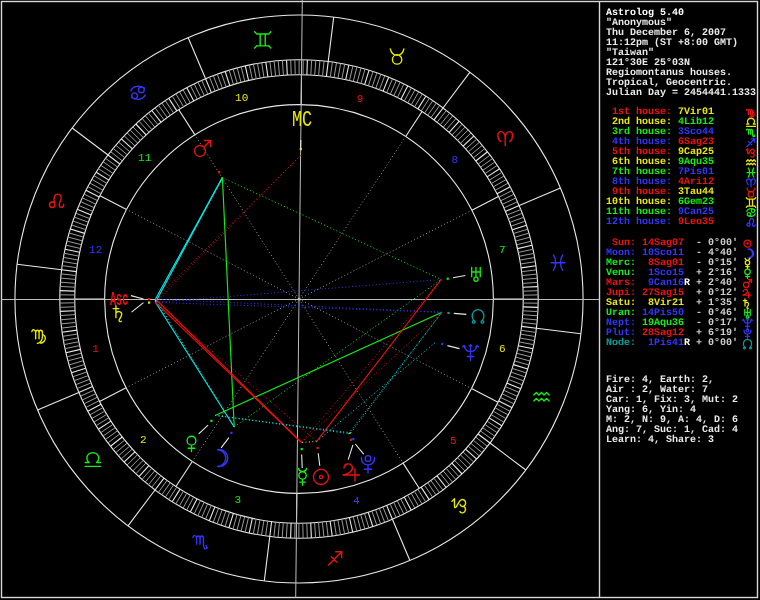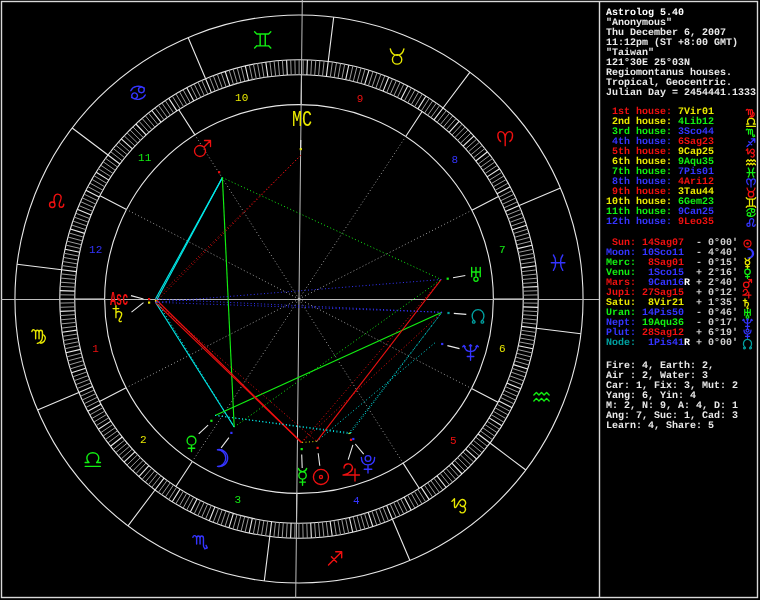--- a/index.html
+++ b/index.html
@@ -145,13 +145,13 @@
 <use href="#gjup" transform="translate(741.5,287.5) scale(0.500)" stroke="#ee1010" stroke-width="2.50"></use>
 <use href="#gsat" transform="translate(741.5,297.5) scale(0.500)" stroke="#e8e800" stroke-width="2.50"></use>
 <use href="#gura" transform="translate(741.5,307.5) scale(0.500)" stroke="#12ee12" stroke-width="2.50"></use>
 <use href="#gnep" transform="translate(741.5,317.5) scale(0.500)" stroke="#3434ff" stroke-width="2.50"></use>
 <use href="#gplu" transform="translate(741.5,327.5) scale(0.500)" stroke="#3434ff" stroke-width="2.50"></use>
 <use href="#gnod" transform="translate(741.5,337.5) scale(0.500)" stroke="#00a0a0" stroke-width="2.50"></use>
 </svg>
 <div class="txt" style="top:8.5px;color:#e8e8e8"><div style="color:#ffffff">Astrolog 5.40</div><div style="color:#e8e8e8">"Anonymous"</div><div style="color:#e8e8e8">Thu December 6, 2007</div><div style="color:#e8e8e8">11:12pm (ST +8:00 GMT)</div><div style="color:#e8e8e8">"Taiwan"</div><div style="color:#e8e8e8">121°30E 25°03N</div><div style="color:#e8e8e8">Regiomontanus houses.</div><div style="color:#e8e8e8">Tropical, Geocentric.</div><div style="color:#e8e8e8">Julian Day = 2454441.1333</div></div>
 <div class="txt" style="top:108px"><div><span style="color:#ee1010"> 1st house:</span> <span style="color:#e8e800">7Vir01</span></div><div><span style="color:#e8e800"> 2nd house:</span> <span style="color:#12ee12">4Lib12</span></div><div><span style="color:#12ee12"> 3rd house:</span> <span style="color:#3434ff">3Sco44</span></div><div><span style="color:#3434ff"> 4th house:</span> <span style="color:#ee1010">6Sag23</span></div><div><span style="color:#ee1010"> 5th house:</span> <span style="color:#e8e800">9Cap25</span></div><div><span style="color:#e8e800"> 6th house:</span> <span style="color:#12ee12">9Aqu35</span></div><div><span style="color:#12ee12"> 7th house:</span> <span style="color:#3434ff">7Pis01</span></div><div><span style="color:#3434ff"> 8th house:</span> <span style="color:#ee1010">4Ari12</span></div><div><span style="color:#ee1010"> 9th house:</span> <span style="color:#e8e800">3Tau44</span></div><div><span style="color:#e8e800">10th house:</span> <span style="color:#12ee12">6Gem23</span></div><div><span style="color:#12ee12">11th house:</span> <span style="color:#3434ff">9Can25</span></div><div><span style="color:#3434ff">12th house:</span> <span style="color:#ee1010">9Leo35</span></div></div>
 <div class="txt" style="top:238.5px"><div><span style="color:#ee1010"> Sun:</span> <span style="color:#ee1010">14Sag07</span>  <span style="color:#cccccc">- 0°00'</span></div><div><span style="color:#3434ff">Moon:</span> <span style="color:#3434ff">10Sco11</span>  <span style="color:#cccccc">- 4°40'</span></div><div><span style="color:#12ee12">Merc:</span> <span style="color:#ee1010"> 8Sag01</span>  <span style="color:#cccccc">- 0°15'</span></div><div><span style="color:#12ee12">Venu:</span> <span style="color:#3434ff"> 1Sco15</span>  <span style="color:#cccccc">+ 2°16'</span></div><div><span style="color:#ee1010">Mars:</span> <span style="color:#3434ff"> 9Can16</span><span style="color:#ffffff">R</span> <span style="color:#cccccc">+ 2°40'</span></div><div><span style="color:#ee1010">Jupi:</span> <span style="color:#ee1010">27Sag15</span>  <span style="color:#cccccc">+ 0°12'</span></div><div><span style="color:#e8e800">Satu:</span> <span style="color:#e8e800"> 8Vir21</span>  <span style="color:#cccccc">+ 1°35'</span></div><div><span style="color:#12ee12">Uran:</span> <span style="color:#3434ff">14Pis50</span>  <span style="color:#cccccc">- 0°46'</span></div><div><span style="color:#3434ff">Nept:</span> <span style="color:#12ee12">19Aqu36</span>  <span style="color:#cccccc">- 0°17'</span></div><div><span style="color:#3434ff">Plut:</span> <span style="color:#ee1010">28Sag12</span>  <span style="color:#cccccc">+ 6°19'</span></div><div><span style="color:#00a0a0">Node:</span> <span style="color:#3434ff"> 1Pis41</span><span style="color:#ffffff">R</span> <span style="color:#cccccc">+ 0°00'</span></div></div>
-<div class="txt" style="top:362px;color:#e8e8e8"><div>Fire: 4, Earth: 2,</div><div>Air : 2, Water: 3</div><div>Car: 1, Fix: 3, Mut: 2</div><div>Yang: 6, Yin: 4</div><div>M: 2, N: 9, A: 4, D: 1</div><div>Ang: 7, Suc: 1, Cad: 3</div><div>Learn: 4, Share: 5</div></div>
+<div class="txt" style="top:376px;color:#e8e8e8"><div>Fire: 4, Earth: 2,</div><div>Air : 2, Water: 7</div><div>Car: 1, Fix: 3, Mut: 2</div><div>Yang: 6, Yin: 4</div><div>M: 2, N: 9, A: 4, D: 6</div><div>Ang: 7, Suc: 1, Cad: 4</div><div>Learn: 4, Share: 3</div></div>
 </div>
 </body></html>

